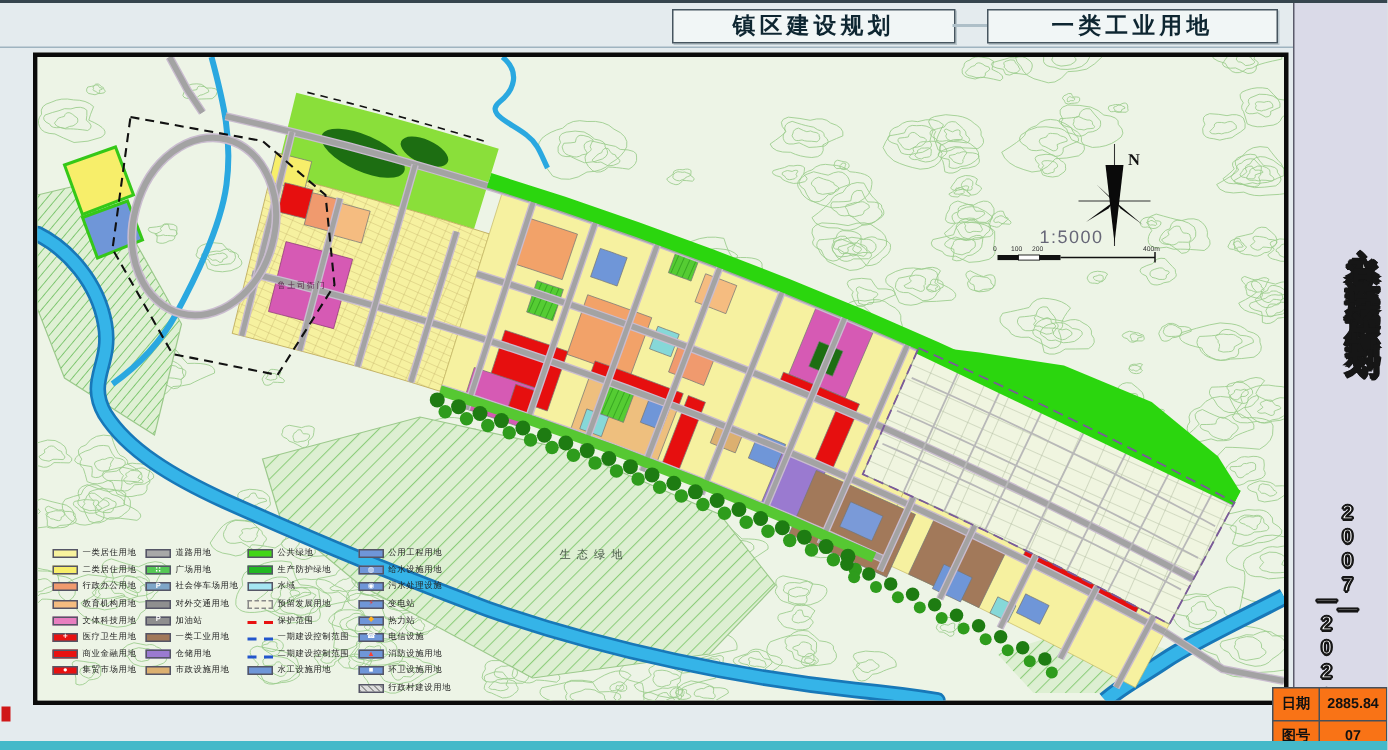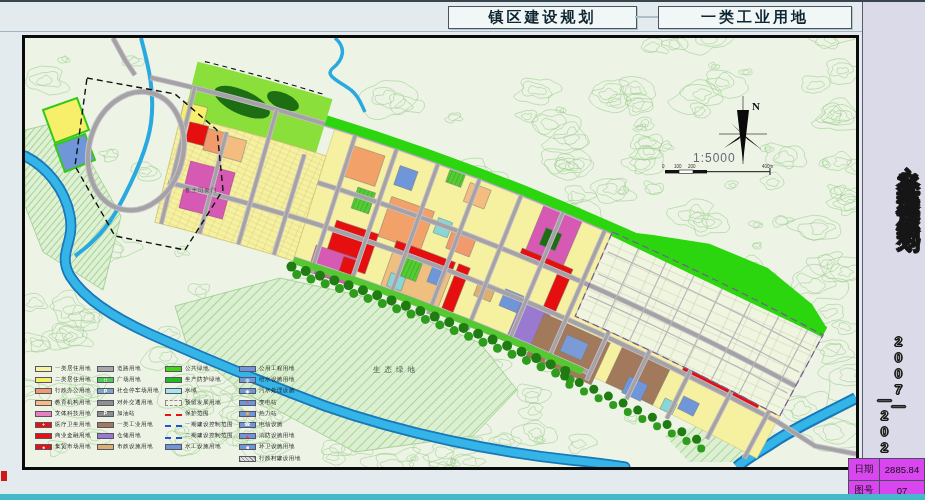--- a/index.html
+++ b/index.html
@@ -32,22 +32,22 @@
            border-left:1.5px solid #5a5a6a;box-sizing:border-box;}
   .outlined{color:#fff;-webkit-text-stroke:1.1px #161616;
             text-shadow:-1px 0 #161616,1px 0 #161616,0 -1px #161616,0 1px #161616;}
   .sb-title{position:absolute;top:30px;left:0;right:0;margin:auto;writing-mode:vertical-rl;text-orientation:upright;
             font-size:23px;font-weight:bold;letter-spacing:7px;height:300px;text-align:center;}
   .sb-period{position:absolute;writing-mode:vertical-rl;text-orientation:upright;font-size:13.5px;font-weight:bold;letter-spacing:1px;}
   .sb-p1{top:332px;left:28px;}
   .sb-p2{top:390px;left:14px;}
   .sb-table{position:absolute;right:0;bottom:0;width:77px;height:44px;background:#46505a;
             display:grid;grid-template-columns:30px 1fr;grid-template-rows:1fr 1fr;gap:1px;padding:1px;box-sizing:border-box;}
-  .sb-cell{background:#d946ef;display:flex;align-items:center;justify-content:center;
-           font-size:9.5px;font-weight:normal;color:#111;}
+  .sb-cell{background:#f97316;display:flex;align-items:center;justify-content:center;
+           font-size:9.5px;font-weight:bold;color:#111;}
   
   .footer-credit{position:absolute;left:64px;top:466px;width:284px;height:20px;background:#f1f6f6;
                  border:1px solid #8a99a3;display:flex;align-items:center;justify-content:center;
                  font-size:12px;font-weight:bold;color:#14232b;letter-spacing:1px;box-shadow:1px 1px 0 #b9c7cd;}
   .bottom-strip{position:absolute;left:0;bottom:0;width:925px;height:6px;background:#44b9c9;}
   .red-tick{position:absolute;left:1px;top:469px;width:6px;height:10px;background:#d01818;}
 </style>
 </head>
 <body>
 

